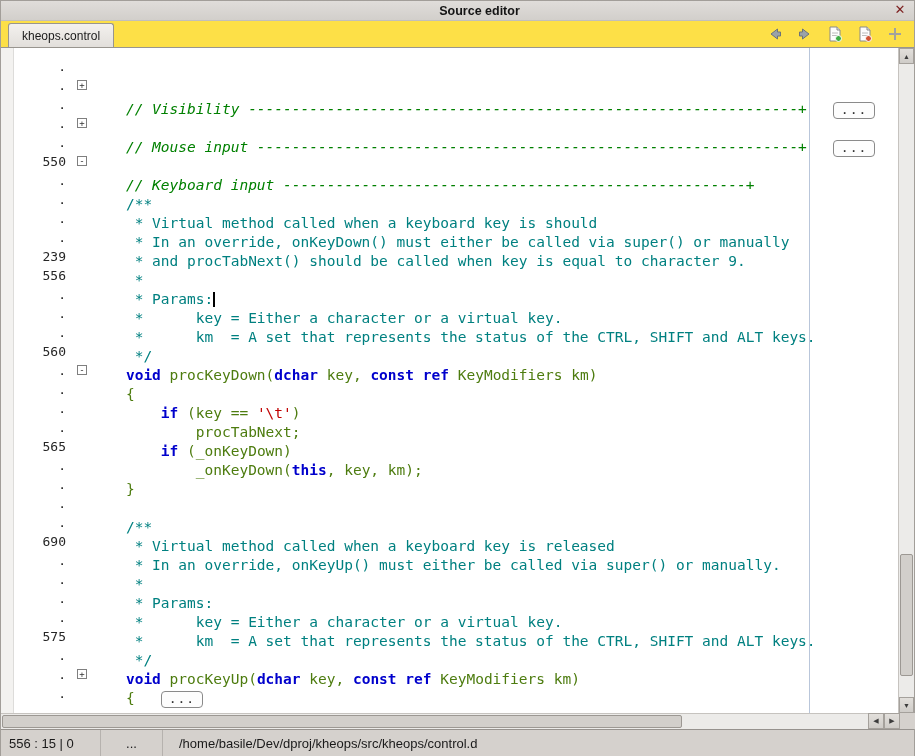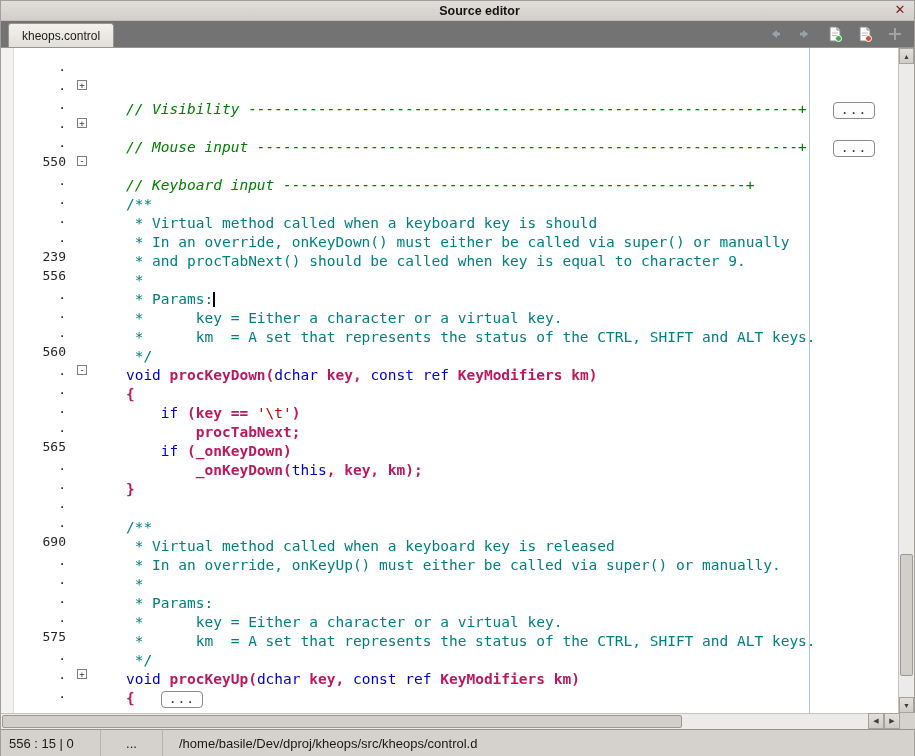--- a/index.html
+++ b/index.html
@@ -9,42 +9,42 @@
   *{box-sizing:border-box; margin:0; padding:0;}
   body{width:915px; height:756px; font-family:"Liberation Sans","DejaVu Sans",sans-serif; background:#d6d2cf;}
   .window{width:915px; height:756px; display:flex; flex-direction:column; background:#d6d2cf; border:1px solid #a29e99;}
 
   
   .titlebar{height:20px; flex:0 0 20px; position:relative; background:linear-gradient(#e0ddda,#d2cfcb); border-bottom:1px solid #c2bfbb; display:flex; align-items:center; justify-content:center;padding-left:44px;}
   .titlebar .title{font-size:12.5px; font-weight:bold; color:#141414;}
   .close-btn{position:absolute; right:6px; top:1px; width:16px; height:16px; line-height:16px; text-align:center; color:#7c1d1d; font-size:13px; font-weight:bold; cursor:default;}
 
   
-  .tabbar{height:27px; flex:0 0 27px; background:#737373; border-bottom:1px solid #98958f; display:flex; align-items:flex-end; position:relative;}
+  .tabbar{height:27px; flex:0 0 27px; background:#fde047; border-bottom:1px solid #98958f; display:flex; align-items:flex-end; position:relative;}
   .tab{margin-left:7px; height:24px; padding:0 13px; background:linear-gradient(#f3f1ee,#e2dfdb); border:1px solid #98958f; border-bottom:none; border-radius:3px 3px 0 0; display:flex; align-items:center;}
   .tab .tab-label{font-size:12px; color:#1a1a1a;}
   .tb-icons{position:absolute; right:10px; top:0; height:26px; display:flex; align-items:center; gap:12px;}
   .tb-btn{width:18px; height:18px; display:flex; align-items:center; justify-content:center;}
 
   
   .editor-row{flex:0 0 665px; height:665px; display:flex;}
   .editor-content{width:899px; position:relative; overflow:hidden; background:#ffffff;}
   .left-strip{position:absolute; left:0; top:0; bottom:0; width:13px; background:#f3f2f0; border-right:1px solid #dddcda;}
   .lines{position:absolute; left:14px; top:9px; right:0; font-family:"DejaVu Sans Mono","Liberation Mono",monospace;}
   .line{height:19px; display:flex; white-space:pre;}
   .num{width:54px; flex:0 0 54px; text-align:right; padding-right:3px; font-size:13px; line-height:19px; color:#262626;}
   .fold{width:22px; flex:0 0 22px; position:relative;}
   .fmark{position:absolute; left:8px; top:4px; width:10px; height:10px; border:1px solid #7f7f7f; background:#fff; font-size:9px; line-height:8px; text-align:center; color:#333; font-family:"DejaVu Sans Mono",monospace;}
   .code{flex:1; font-size:14.5px; line-height:19px; color:#111;margin-top:24px;}
   .line.current .code{background:var(--c-current_line);}
   .t-c{color:var(--c-comment); font-style:italic;}
   .t-d{color:var(--c-doc);}
-  .t-k{color:var(--c-keyword); font-weight:normal;}
+  .t-k{color:var(--c-keyword); font-weight:bold;}
   .t-s{color:var(--c-string);}
-  .t-p{color:#be185d;font-weight:bold;}
+  .t-p{color:#4d7c0f;}
   .caret{display:inline-block; width:2px; height:15px; background:var(--c-caret); vertical-align:text-bottom;}
   .foldbox{display:inline-block; margin-left:26px; padding:1px 7px 2px 7px; border:1px solid #8a8a8a; border-radius:4px; background:#fdfdfd; color:#333; font-size:13px; line-height:12px; letter-spacing:1px; vertical-align:middle; font-style:normal;}
   .margin-line{position:absolute; left:808px; top:0; bottom:0; width:1px; background:var(--c-margin_line); z-index:3;}
 
   
   .vscroll{width:16px; flex:0 0 16px; display:flex; flex-direction:column; background:#ecebe9; border-left:1px solid #c6c3bf;}
   .sb-btn{height:16px; width:100%; background:linear-gradient(#e2dfdb,#cfccc8); border:1px solid #a5a19c; font-size:7px; color:#3c3c3c; display:flex; align-items:center; justify-content:center;}
   .vtrack{flex:1; position:relative;}
   .vthumb{position:absolute; left:1px; right:1px; top:490px; height:122px; background:#d2cfcb; border:1px solid #9c9893; border-radius:2px;}
   .hrow{flex:0 0 16px; height:16px; display:flex;}

